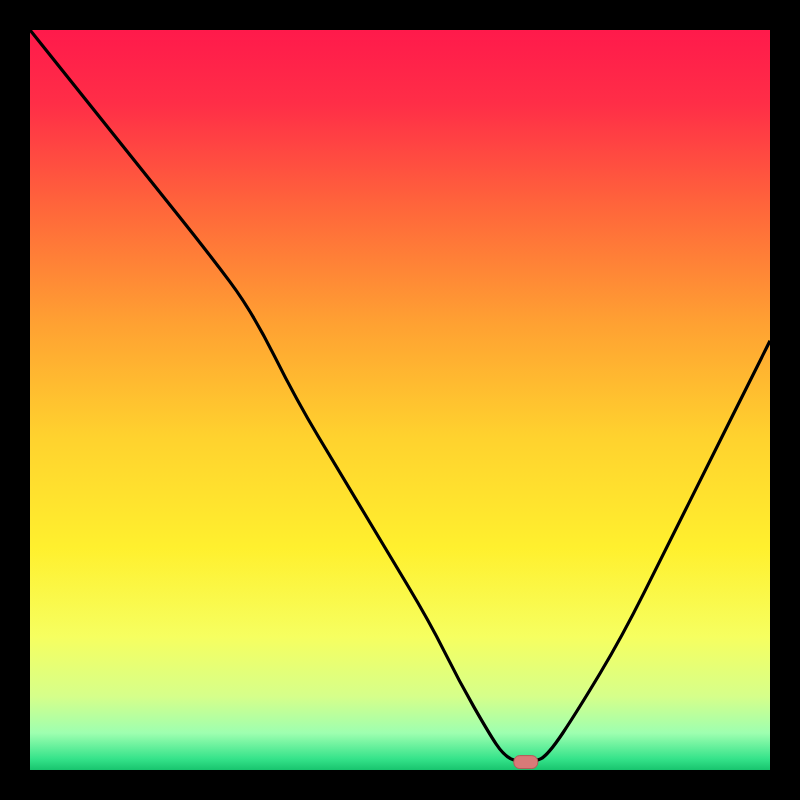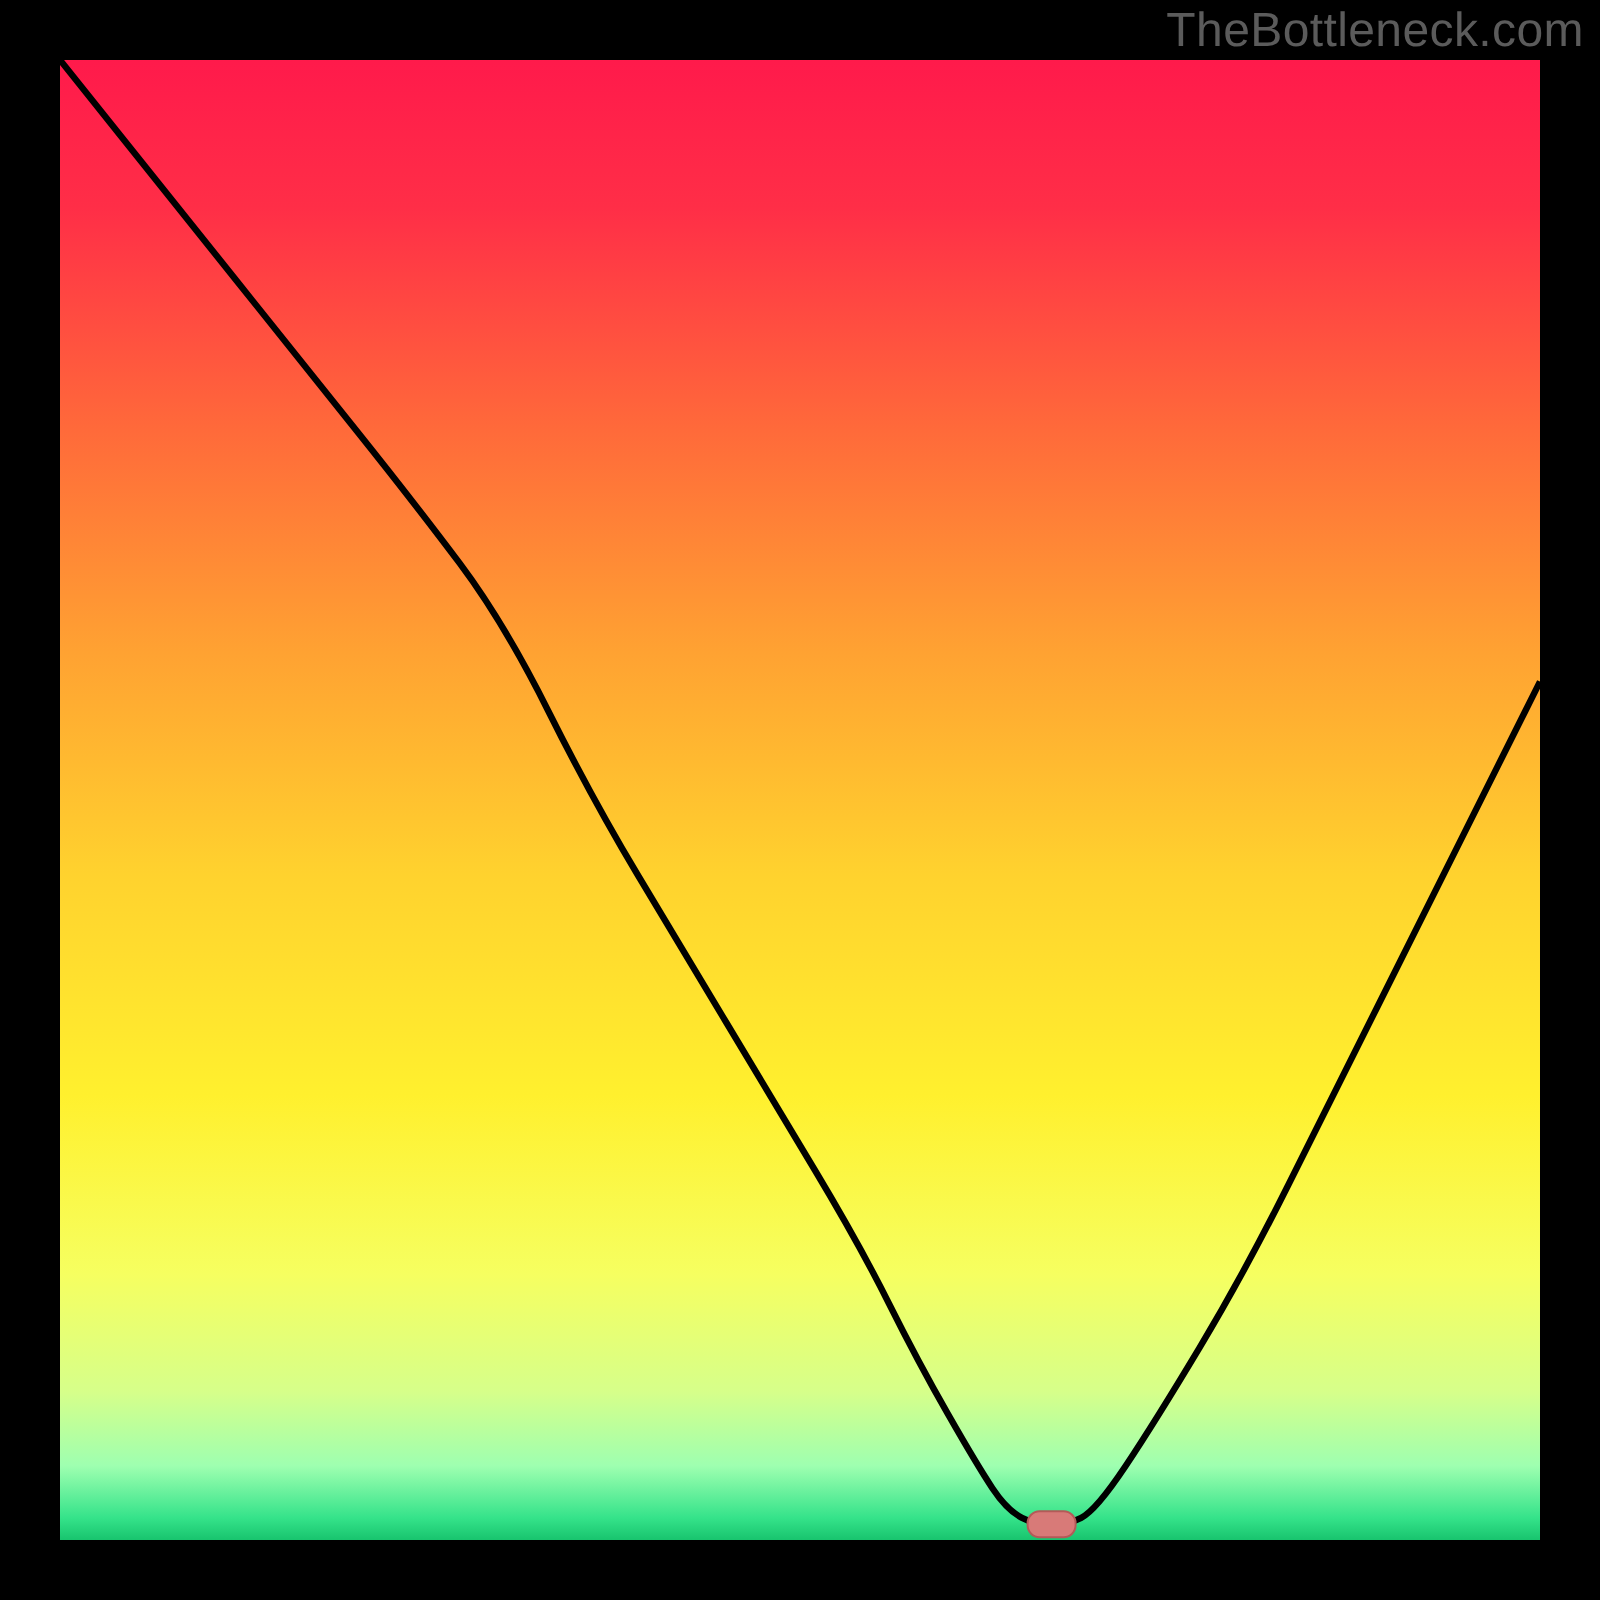--- a/index.html
+++ b/index.html
@@ -36,21 +36,20 @@
   }
   svg {
     display: block;
   }
 </style>
 </head>
 <body>
 
 <div class="frame">
 
-  <div class="watermark">TheBottleneck.com</div>
 
   <div class="plot">
     <svg id="chart-svg" width="740" height="740" viewBox="0 0 740 740">
       <defs>
         <linearGradient id="bg-grad" x1="0" y1="0" x2="0" y2="1">
             <stop offset="0%" stop-color="#ff1a4b"></stop>
             <stop offset="10%" stop-color="#ff2e47"></stop>
             <stop offset="25%" stop-color="#ff6a3a"></stop>
             <stop offset="40%" stop-color="#ffa232"></stop>
             <stop offset="55.00000000000001%" stop-color="#ffd22e"></stop>

